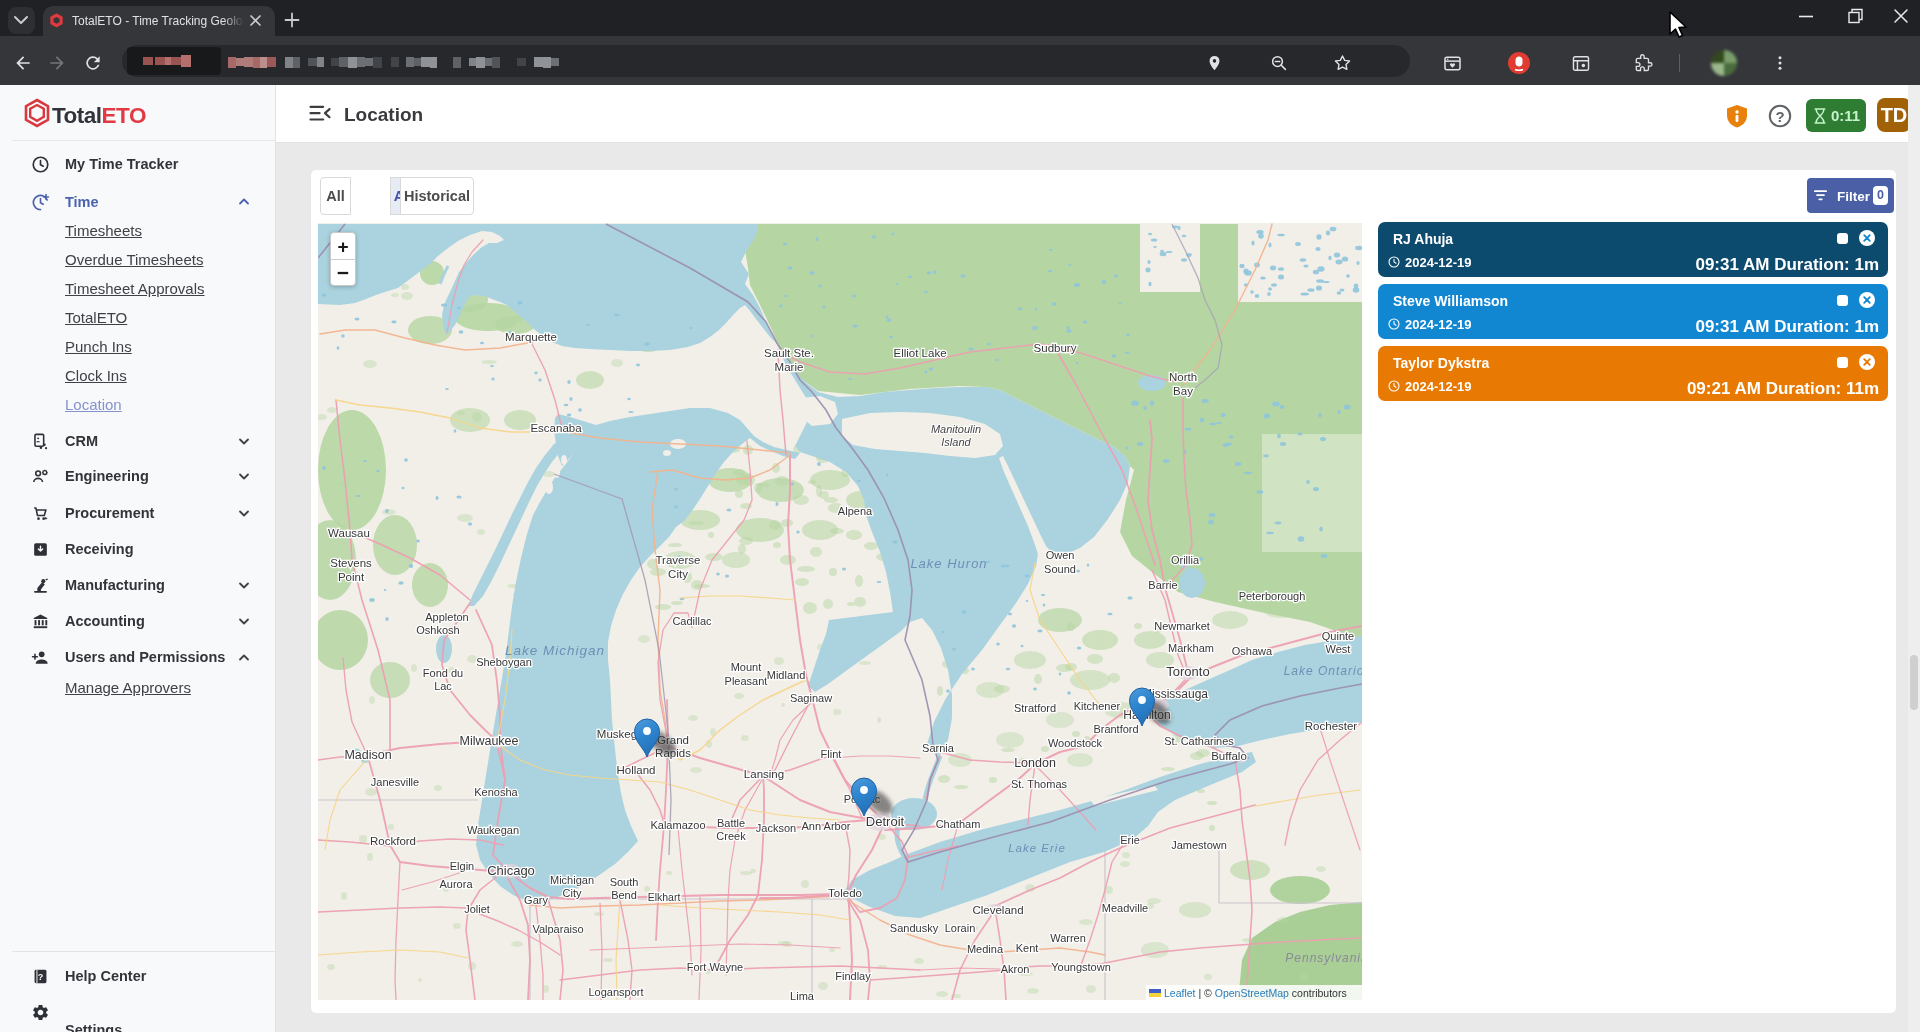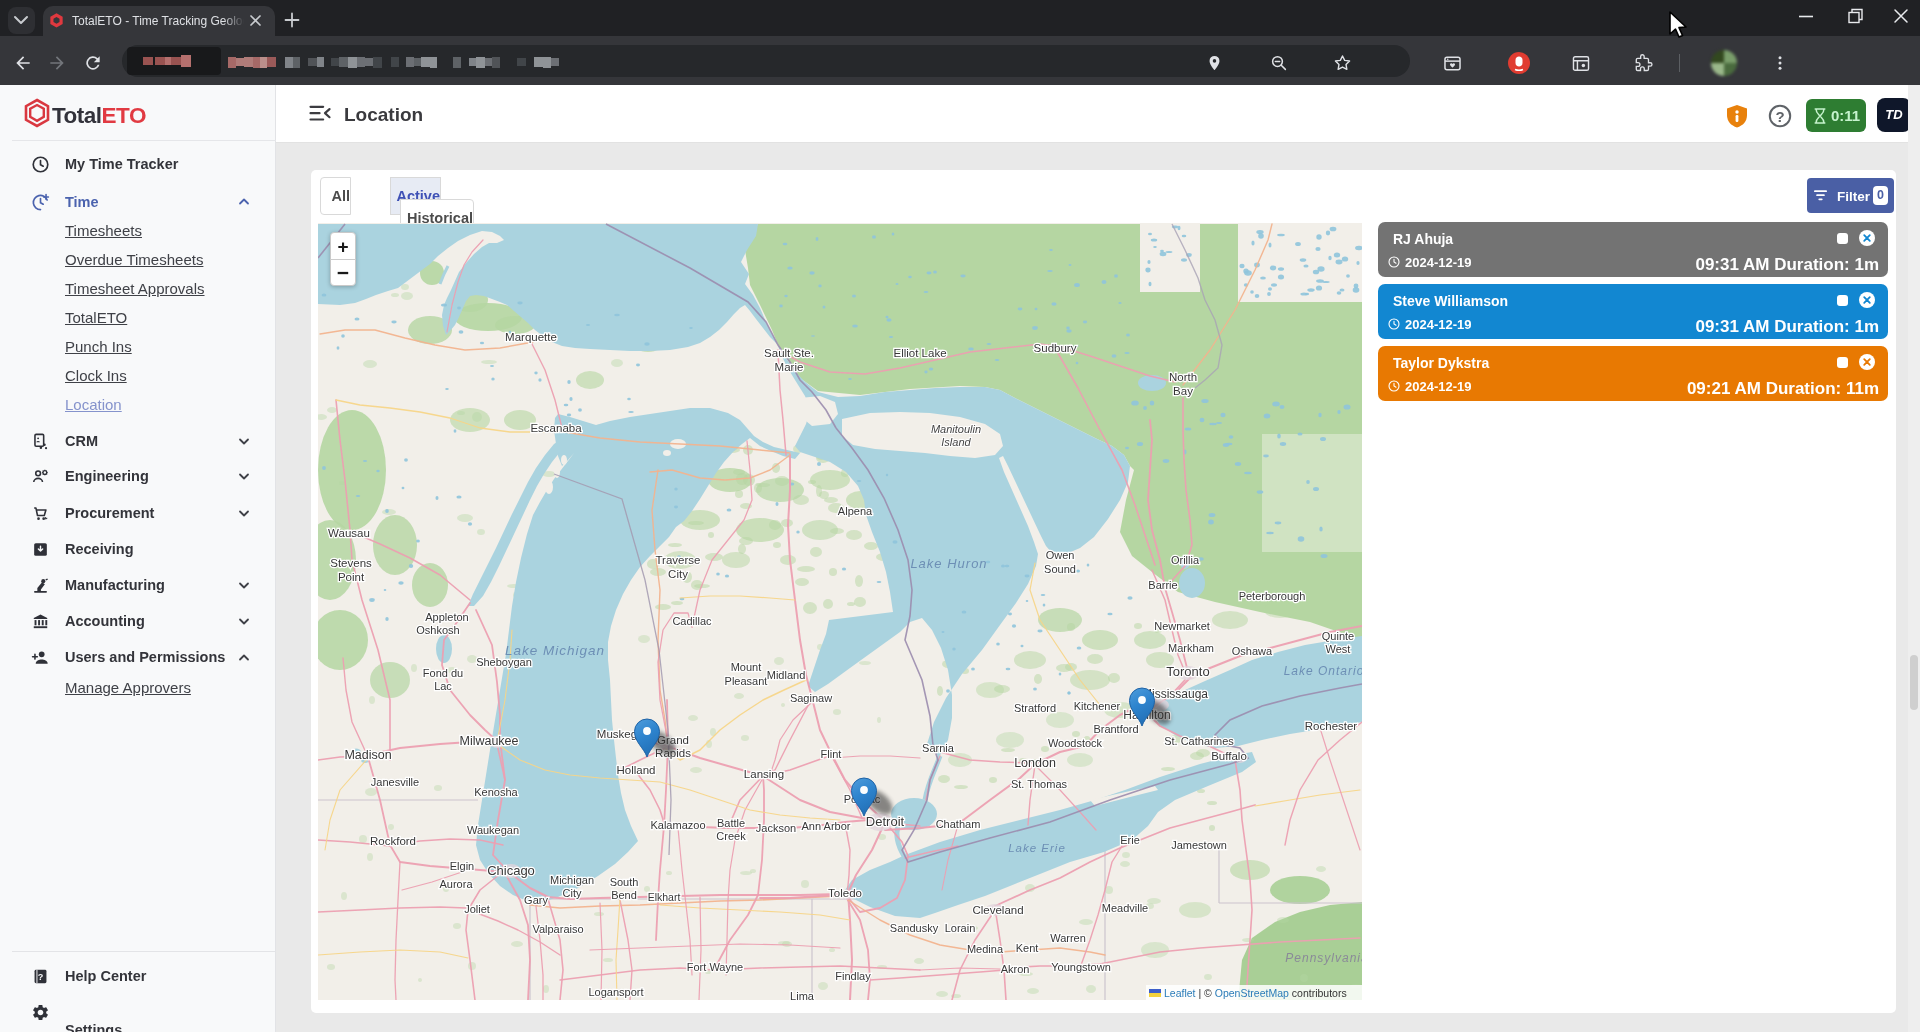--- a/index.html
+++ b/index.html
@@ -9,21 +9,21 @@
 #toolbar { position:absolute; left:0; top:36px; width:1920px; height:49px; background:#35363a; }
 #tab { position:absolute; left:43px; top:6px; width:232px; height:30px; background:#35363a; border-radius:10px 10px 0 0; }
 #tabtitle { position:absolute; left:72px; top:14px; width:172px; height:16px; font-size:12px; color:#dfe1e5; white-space:nowrap; overflow:hidden; -webkit-mask-image:linear-gradient(90deg,#000 88%,transparent); }
 #tsearch { position:absolute; left:8px; top:7px; width:27px; height:27px; border-radius:8px; background:#2e2f33; }
 #omni { position:absolute; left:122px; top:45px; width:1288px; height:32px; border-radius:16px; background:#26282b; }
 #sidebar { position:absolute; left:0; top:85px; width:276px; height:947px; background:#f8f9fa; border-right:1px solid #e2e3e6; }
 #header { position:absolute; left:276px; top:85px; width:1644px; height:58px; background:#fff; border-bottom:1px solid #e2e2e2; }
 #card { position:absolute; left:311px; top:170px; width:1585px; height:843px; background:#fff; border-radius:5px; }
 .navtop { position:absolute; left:65px; font-size:14.5px; font-weight:700; color:#33343a; white-space:nowrap; line-height:19px; }
 .navsub { position:absolute; left:65px; font-size:15px; font-weight:400; color:#3f4147; white-space:nowrap; line-height:19px;text-decoration:underline; }
-.tabbtn { position:absolute; top:177px; height:38px; border:1px solid #d9d9d9; background:#fff; font-size:14.5px; font-weight:700; color:#4c4c4c; text-align:right; line-height:36px; }
+.tabbtn { position:absolute; top:177px; height:38px; border:1px solid #d9d9d9; background:#fff; font-size:14.5px; font-weight:700; color:#4c4c4c; text-align:center; line-height:36px; }
 .pcard { position:absolute; left:1378px; width:510px; height:55px; border-radius:7px; color:#fff; }
 .pcard .nm { position:absolute; left:15px; top:9px; font-size:14px; font-weight:700; }
 .pcard .dt { position:absolute; left:27px; top:33px; font-size:13px; font-weight:700; }
 .pcard .rt { position:absolute; right:9px; top:33px; font-size:17px; font-weight:700; }
 .pcard .sq { position:absolute; left:459px; top:11px; width:11px; height:11px; border-radius:3px; background:#fff; }
 #scrollbar { position:absolute; left:1908px; top:85px; width:12px; height:947px; background:#eeeeee; }
 #scrollthumb { position:absolute; left:1910px; top:655px; width:8px; height:55px; background:#cfcfcf; border-radius:4px; }
 </style>
 </head>
 <body>
@@ -267,26 +267,26 @@
 </svg>
 <svg class="abs" style="left:1768px;top:104px;" width="24" height="24" viewBox="0 0 24 24">
   <circle cx="12" cy="12" r="10.2" fill="none" stroke="#5f6368" stroke-width="2"></circle>
   <text x="12" y="17.5" font-size="15" font-weight="bold" style="fill:#5f6368" text-anchor="middle" font-family="Liberation Sans">?</text>
 </svg>
 <div class="abs" style="left:1806px;top:99px;width:60px;height:33px;background:#2e7d32;border-radius:6px;"></div>
 <svg class="abs" style="left:1813px;top:107px;" width="14" height="18" viewBox="0 0 16 19">
   <path d="M2.5 1.5 h11 M2.5 17.5 h11 M3.5 1.5 c0 5 3 6 4.5 8 c1.5 -2 4.5 -3 4.5 -8 M3.5 17.5 c0 -5 3 -6 4.5 -8 c1.5 2 4.5 3 4.5 8" fill="none" stroke="#c6f3cd" stroke-width="1.7" stroke-linecap="round"></path>
 </svg>
 <div class="abs" style="left:1831px;top:107px;width:36px;height:18px;font-size:15px;font-weight:bold;color:#c6f3cd;">0:11</div>
-<div class="abs" style="left:1877px;top:98px;width:34px;height:34px;background:#0f172a;border-radius:8px;color:#fff;font-size:13px;font-weight:bold;text-align:center;line-height:34px;font-style:italic;">TD</div>
+<div class="abs" style="left:1877px;top:98px;width:34px;height:34px;background:#a16207;border-radius:8px;color:#fff;font-size:20px;font-weight:bold;text-align:center;line-height:34px;">TD</div>
 
 <div id="card"></div>
 <div class="tabbtn" style="left:320px;width:31px;border-radius:4px 0 0 4px;">All</div>
 <div class="tabbtn" style="left:350px;width:51px;background:#e7ebf4;color:#3f51b5;margin-left:40px;">Active</div>
-<div class="tabbtn" style="left:400px;width:74px;border-radius:0 4px 4px 0;margin-top:22px;">Historical</div>
+<div class="tabbtn" style="left:400px;width:74px;border-radius:0 4px 4px 0;">Historical</div>
 <div class="abs" style="left:1807px;top:178px;width:87px;height:35px;background:#4a5fa5;border-radius:4px;"></div>
 <svg class="abs" style="left:1813px;top:188px;" width="15" height="15" viewBox="0 0 24 24">
     <path d="M3 5h18M6.5 11.5h11M10 18h4" stroke="#fff" stroke-width="2.8" stroke-linecap="round"></path>
   </svg>
 <div class="abs" style="left:1837px;top:189px;font-size:13.5px;font-weight:700;color:#fff;">Filter</div>
 <div class="abs" style="left:1873px;top:186px;width:15px;height:19px;background:#fff;border-radius:4px;font-size:12.5px;font-weight:700;color:#4a5fa5;text-align:center;line-height:19px;">0</div>
 <div class="abs" style="left:318px;top:223px;width:1044px;height:777px;overflow:hidden;"><svg width="1044" height="777" viewBox="0 0 1044 777" font-family="Liberation Sans,sans-serif">
       <defs>
         <linearGradient id="pingrad" x1="0" y1="0" x2="0.4" y2="1">
           <stop offset="0" stop-color="#4f9ddc"></stop>
@@ -1045,21 +1045,21 @@
     </svg></div>
 <div class="abs" style="left:330px;top:232px;width:26px;height:54px;background:#fff;border-radius:4px;border:1px solid #c9c9c9;box-shadow:0 1px 4px rgba(0,0,0,0.25);"></div>
 <div class="abs" style="left:330px;top:259px;width:26px;height:1px;background:#ccc;"></div>
 <div class="abs" style="left:331px;top:234px;width:24px;height:25px;font-size:19px;font-weight:700;color:#1a1a1a;text-align:center;line-height:25px;">+</div>
 <div class="abs" style="left:331px;top:261px;width:24px;height:25px;font-size:21px;font-weight:700;color:#1a1a1a;text-align:center;line-height:23px;">−</div>
 <div class="abs" style="left:1146px;top:985px;width:216px;height:15px;background:rgba(255,255,255,0.85);"></div>
 <div class="abs" style="left:1149px;top:989px;width:12px;height:4px;background:#3d5fca;"></div>
 <div class="abs" style="left:1149px;top:993px;width:12px;height:4px;background:#f3d23c;"></div>
 <div class="abs" style="left:1164px;top:987px;font-size:10.5px;color:#333;"><span style="color:#2b7cb8;">Leaflet</span> | © <span style="color:#2b7cb8;">OpenStreetMap</span> contributors</div>
 
-<div class="pcard" style="top:222px;background:#737373;">
+<div class="pcard" style="top:222px;background:#0c4a6e;">
   <div class="nm">RJ Ahuja</div>
   <svg class="abs" style="left:10px;top:34px;" width="12" height="12" viewBox="0 0 24 24">
       <circle cx="12" cy="12" r="10" fill="none" stroke="#fff" stroke-width="2.2"></circle>
       <path d="M12 6.5V12l4 2.4" fill="none" stroke="#fff" stroke-width="2.2" stroke-linecap="round"></path>
     </svg>
   <div class="dt">2024-12-19</div>
   <div class="rt">09:31 AM Duration: 1m</div>
   <div class="sq"></div>
   <svg class="abs" style="left:481px;top:8px;" width="16" height="16" viewBox="0 0 16 16">
       <circle cx="8" cy="8" r="8" fill="#fff"></circle>

